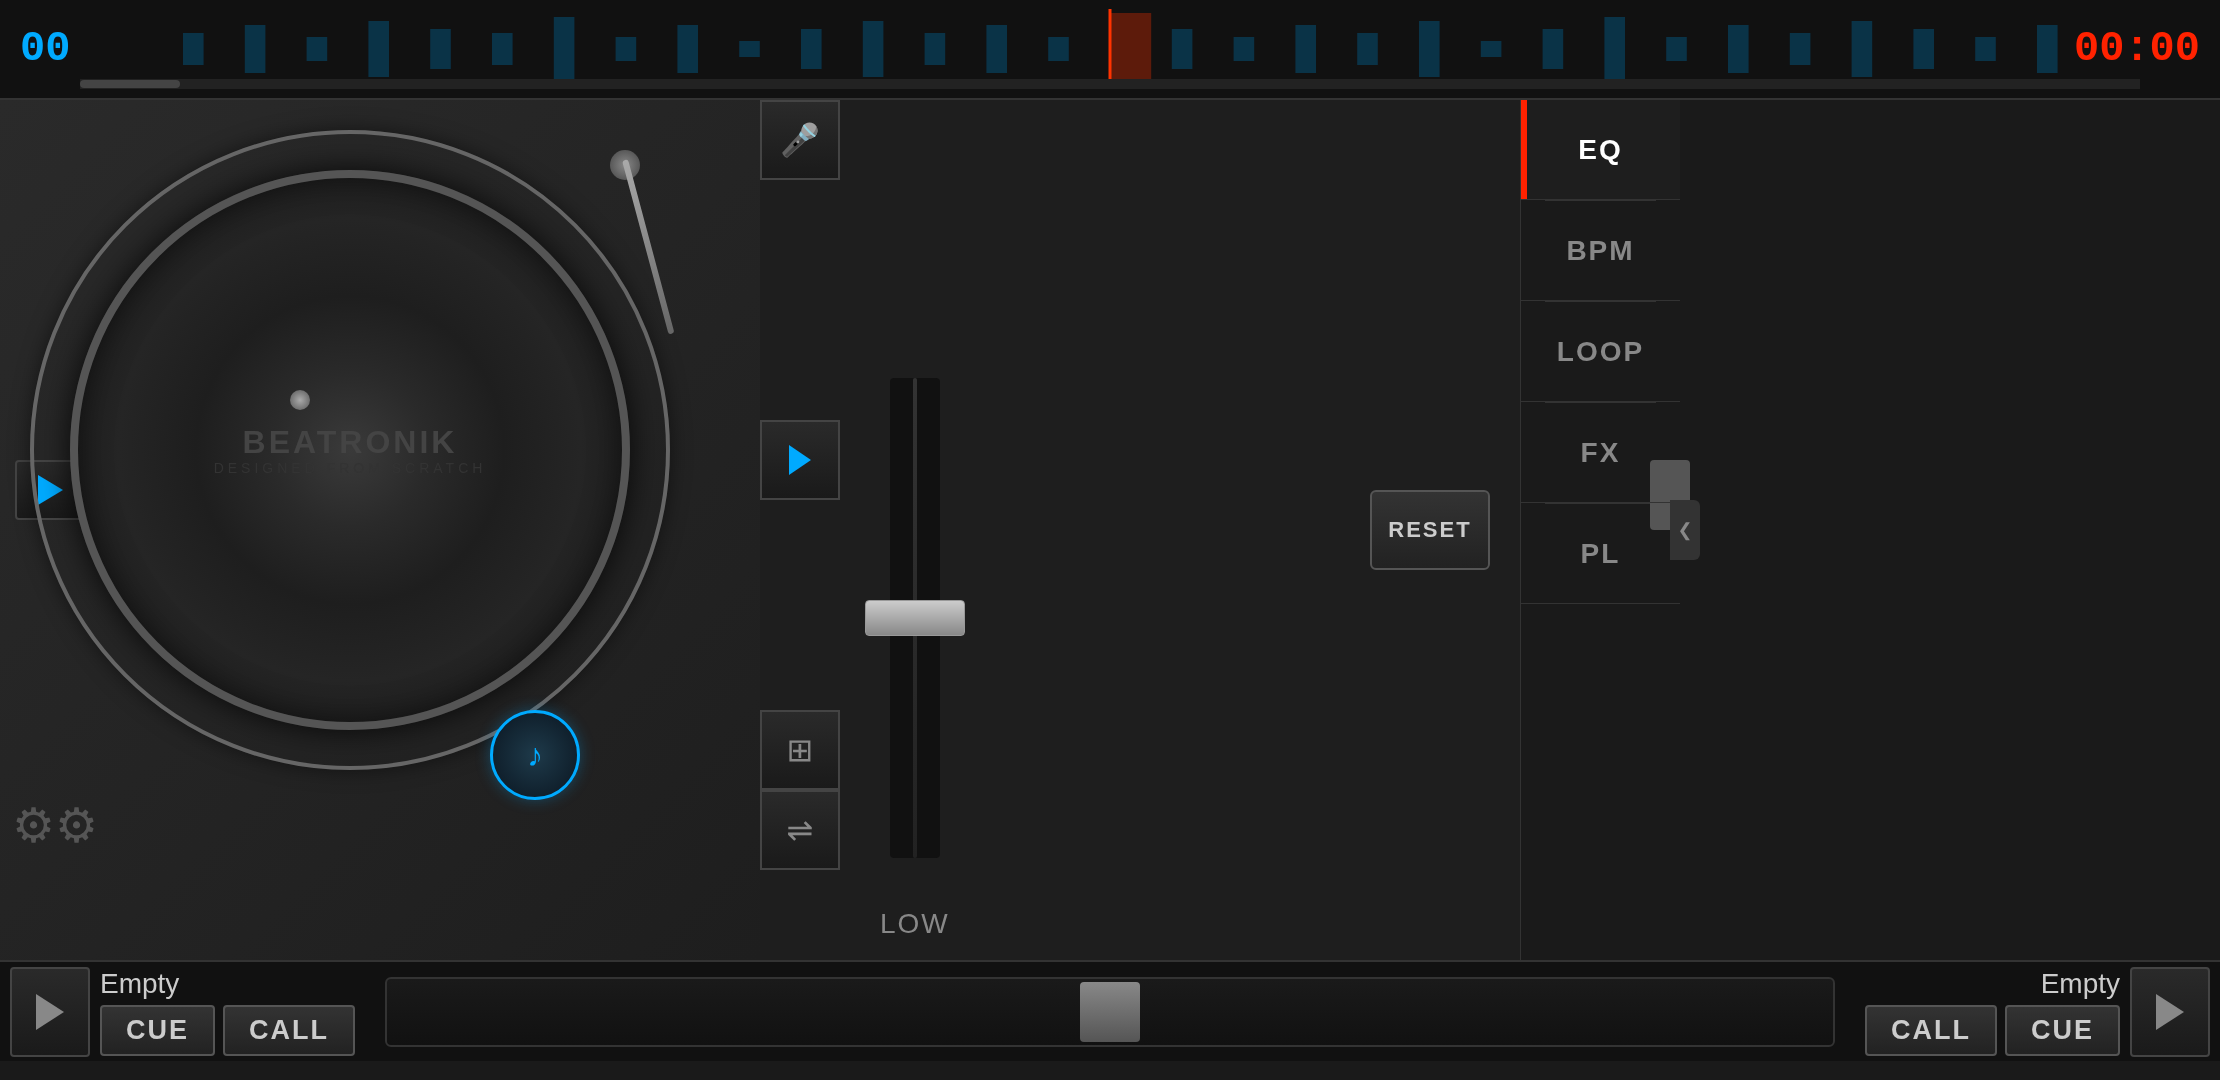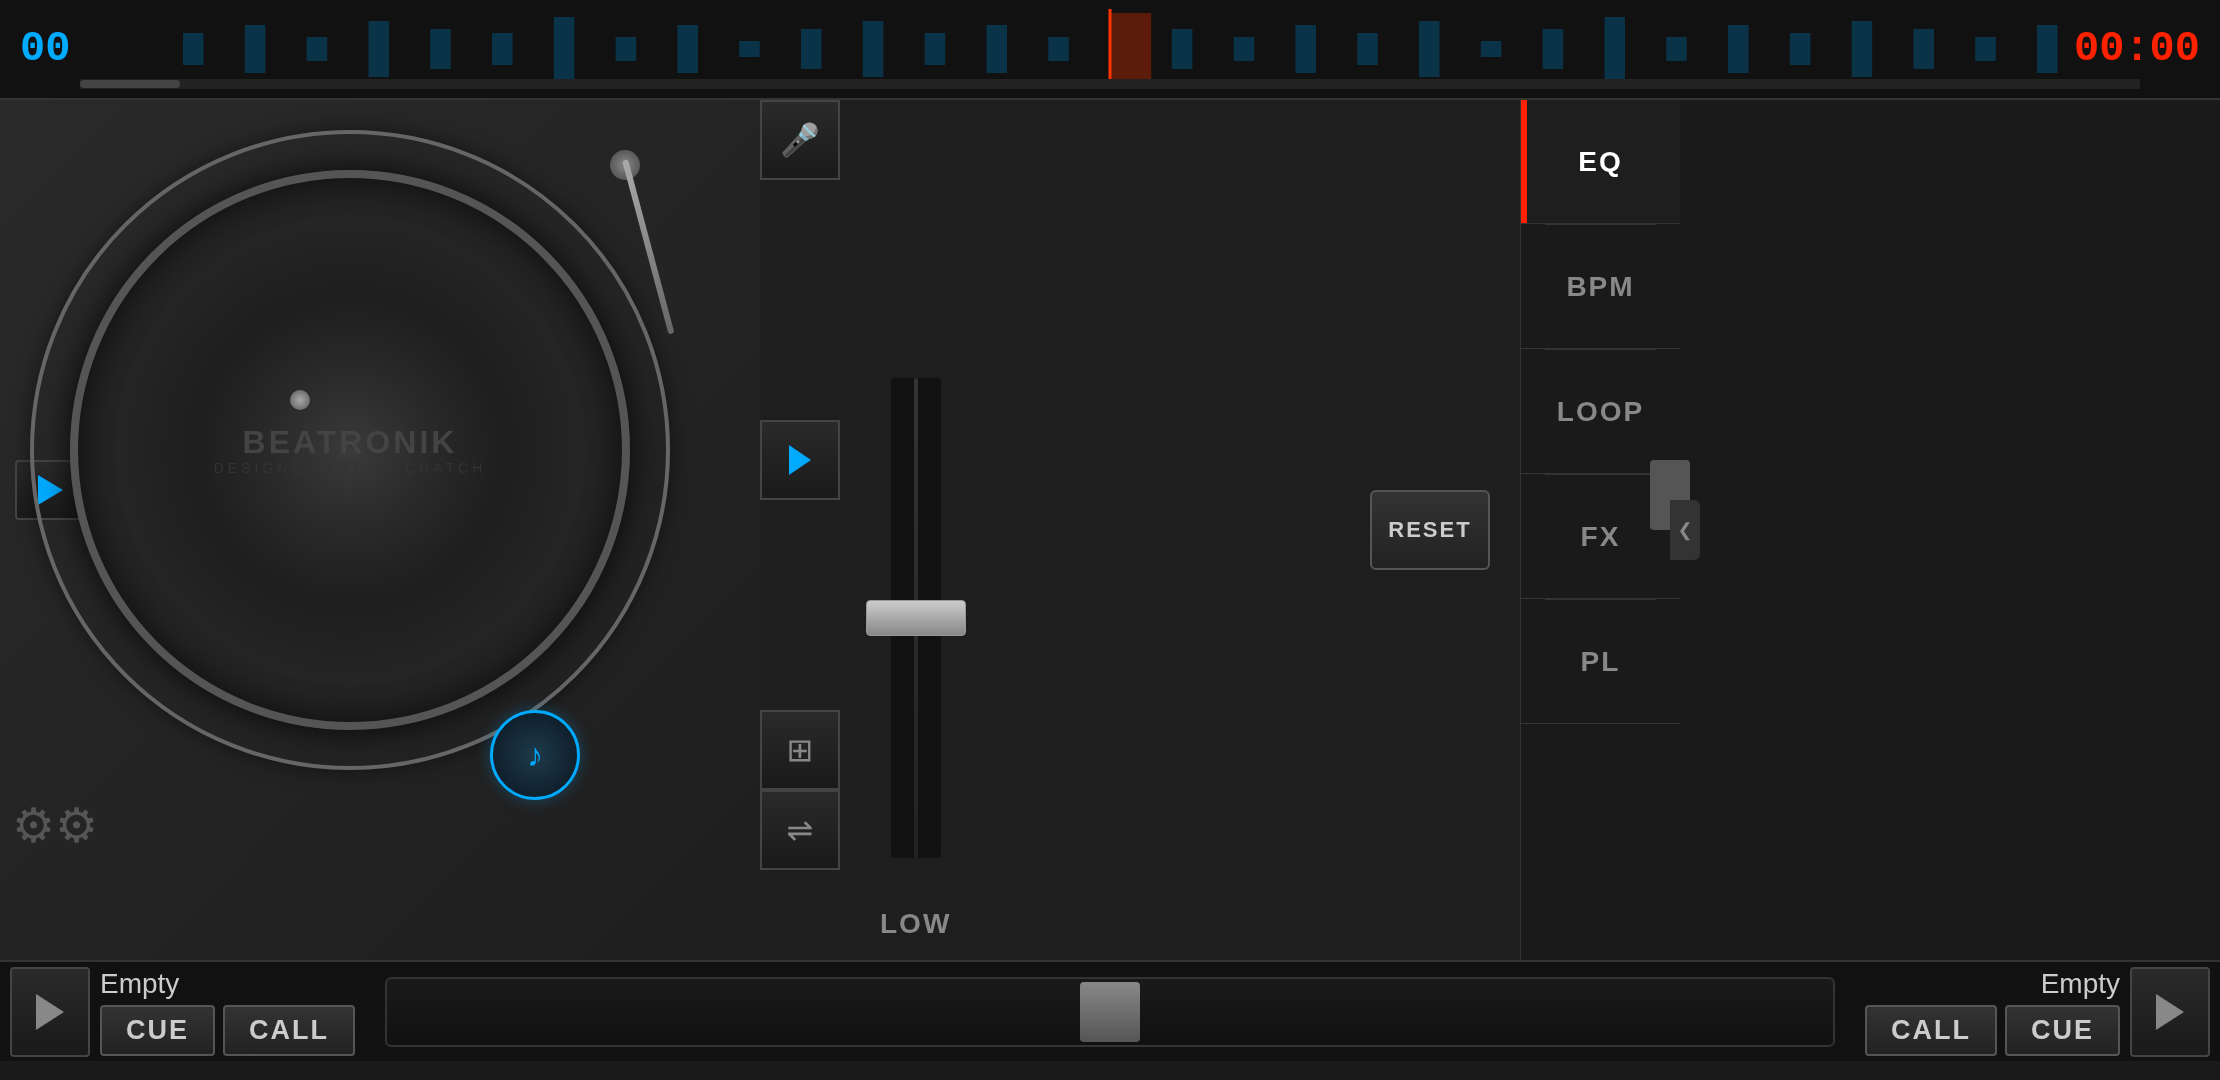--- a/index.html
+++ b/index.html
@@ -255,21 +255,21 @@
       position: absolute;
       top: 50%;
       left: 50%;
       transform: translate(-50%, -50%);
       cursor: pointer;
       border: 1px solid #999;
     }
     .eq-slider-label {
       color: #888;
       font-size: 28px;
-      font-weight: bold;
+      font-weight: normal;
       letter-spacing: 2px;
       margin-top: 35px;
     }
     .grid-btn, .shuffle-btn {
       width: 80px;
       height: 80px;
       background: linear-gradient(180deg, #2a2a2a, #1a1a1a);
       border: 2px solid #444;
       display: flex;
       align-items: center;
@@ -323,21 +323,21 @@
       background: #1a1a1a;
       flex-shrink: 0;
       display: flex;
       flex-direction: column;
       align-items: center;
       border-left: 1px solid #333;
       position: relative;
     }
     .right-tab {
       width: 100%;
-      height: 124px;
+      height: 100px;
       display: flex;
       align-items: center;
       justify-content: center;
       cursor: pointer;
       border-bottom: 1px solid #333;
       font-size: 28px;
       font-weight: bold;
       color: #888;
       letter-spacing: 2px;
       position: relative;

